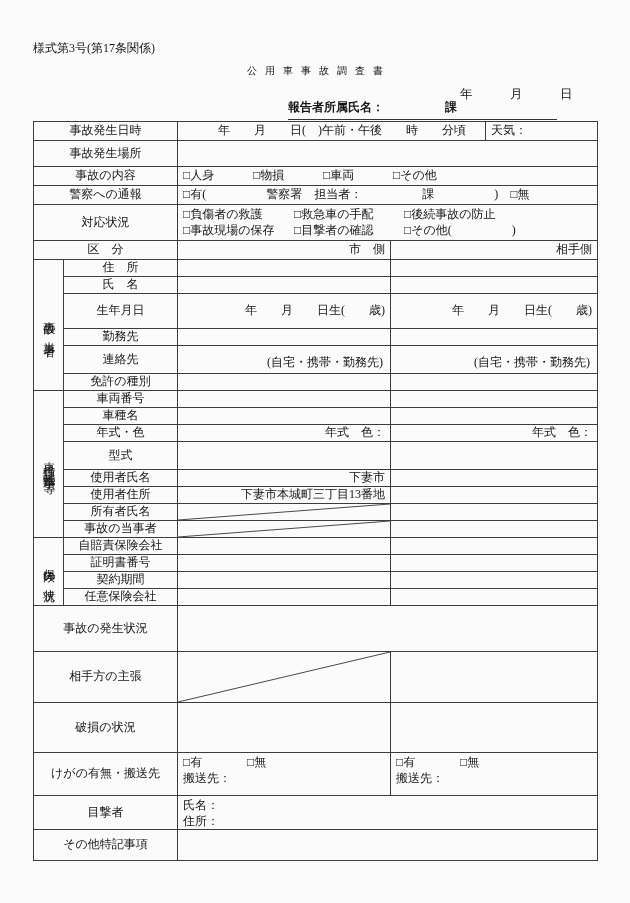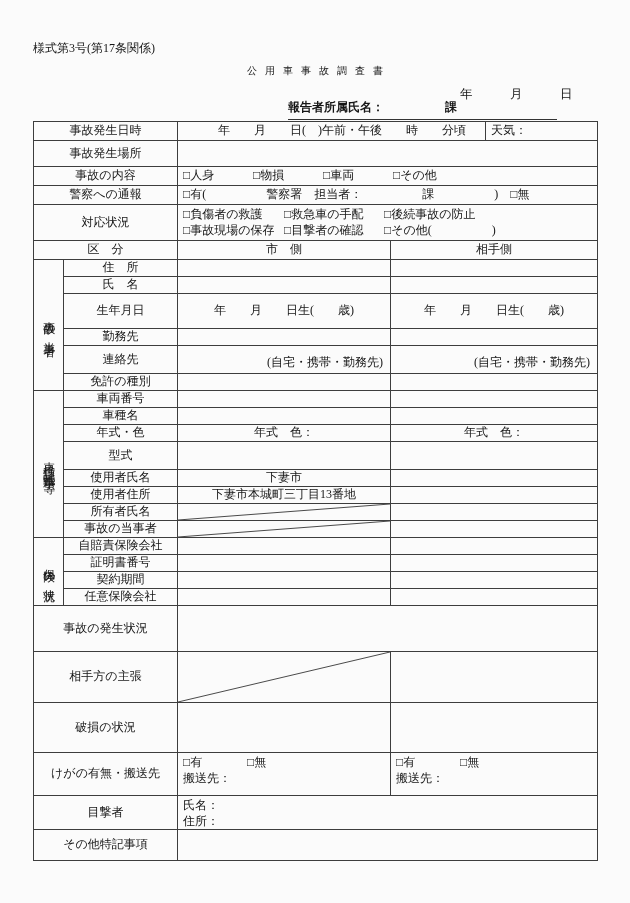--- a/index.html
+++ b/index.html
@@ -33,27 +33,27 @@
     vertical-align:middle;
     line-height:1.3;
   }
   td.lbl{text-align:center;padding:0 2px;}
   td.grp{
     text-align:center;padding:0;
     writing-mode:vertical-rl;text-orientation:upright;
     letter-spacing:2px;
   }
   td.grp.tall{letter-spacing:3px;}
-  td.center{text-align:center;}
+  td.center{text-align:right;}
   td.vtop{vertical-align:top;padding-top:2px;}
   td.dt{text-align:center;padding-left:26px;}
   td.contact{vertical-align:bottom;text-align:right;padding-bottom:2px;padding-right:7px;}
 
   .opt-row{display:grid;grid-template-columns:70px 70px 70px auto;}
-  .resp-grid{display:grid;grid-template-columns:101px 100px auto;}
+  .resp-grid{display:grid;grid-template-columns:101px 100px auto;gap:10px;}
   .inj-line{display:grid;grid-template-columns:64px auto;}
 
   td.diag{position:relative;padding:0;}
   td.diag svg{position:absolute;left:0;top:0;width:100%;height:100%;display:block;}
   td.diag line{stroke:#4a4a4a;stroke-width:1;vector-effect:non-scaling-stroke;}
 </style>
 </head>
 <body>
 
 <div class="sheet">

